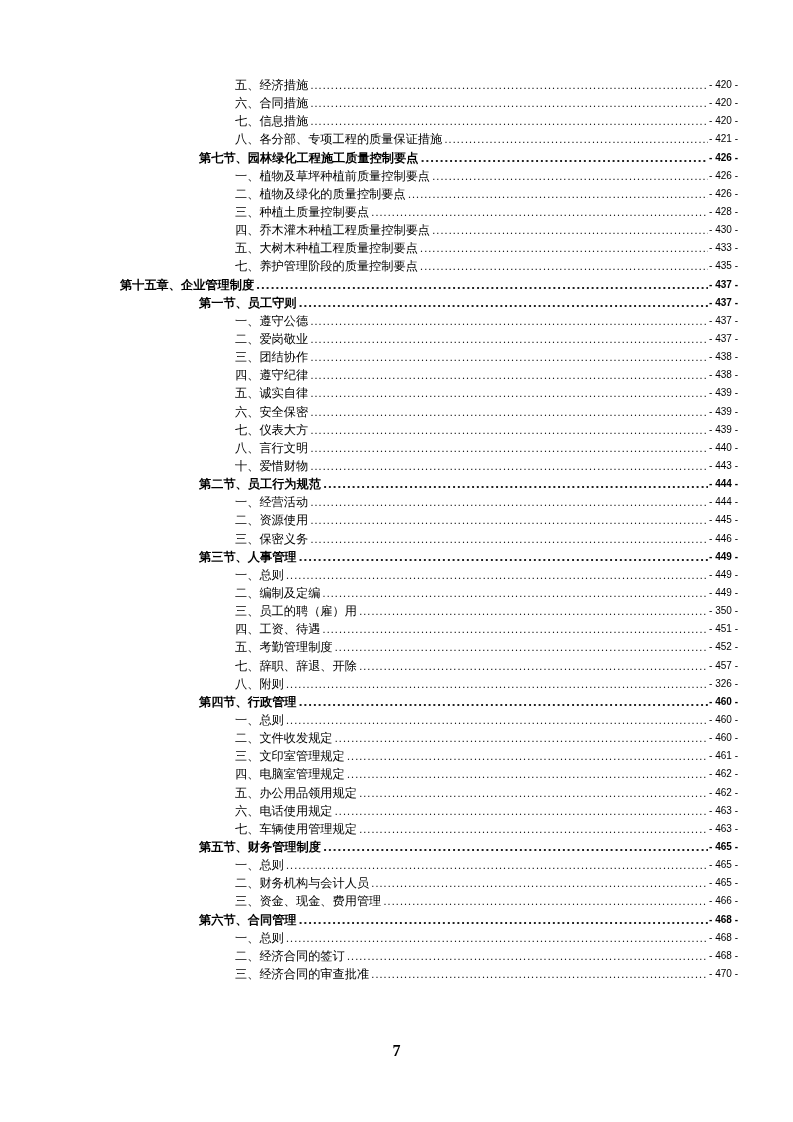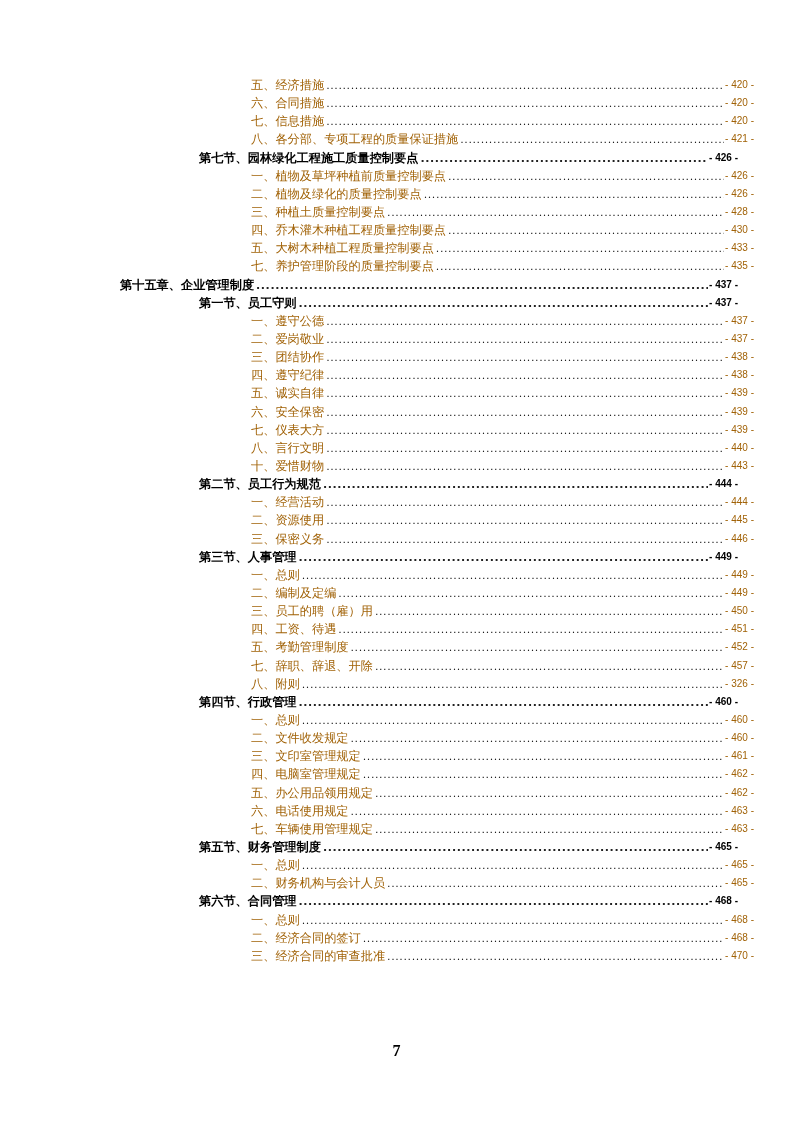--- a/index.html
+++ b/index.html
@@ -6,21 +6,21 @@
   body { width: 793px; height: 1122px; position: relative; overflow: hidden;
          font-family: "DejaVu Sans", "Liberation Sans", sans-serif; color: #000; }
   .toc { position: absolute; top: 76px; left: 0; width: 793px; }
   .row { position: relative; height: 18.15px; display: flex; align-items: center;
          font-size: 12.2px; line-height: 18px; }
   .row .label { white-space: nowrap; background: #fff; padding-right: 2px; position: relative; z-index: 1; }
   .row .leader { flex: 1; height: 18px; overflow: hidden; white-space: nowrap; position: relative; }
   .row .leader::before { content: "......................................................................................................................................................................................................................................................................................................"; 
          position: absolute; left: 0; bottom: 3px; font-size: 11px; letter-spacing: 0.6px; color: #222; line-height: 1; }
   .row .page { white-space: nowrap; padding-left: 1px; font-family: "Liberation Sans", sans-serif; font-size: 10px; background: #fff; position: relative; z-index: 1; }
-  .lvl-item { padding-left: 235px; width: 738px; box-sizing: border-box; color: #a16207; margin-left: 16px; }
+  .lvl-item { padding-left: 235px; width: 738px; box-sizing: border-box; color: #000000; }
   .lvl-section { padding-left: 199px; width: 738px; box-sizing: border-box; font-weight: bold; }
   .lvl-chapter { padding-left: 120px; width: 738px; box-sizing: border-box; font-weight: bold; }
   .lvl-section .page, .lvl-chapter .page { font-weight: bold; }
   .footer-page { position: absolute; top: 1042px; left: 0; width: 793px; text-align: center;
                  font-family: "Liberation Serif", serif; font-weight: bold; font-size: 16px; }
 </style>
 </head>
 <body>
 
 <div class="toc" id="toc">
@@ -165,21 +165,21 @@
       <span class="page">- 449 -</span>
     </div>
     <div class="row lvl-item">
       <span class="label">二、编制及定编</span>
       <span class="leader"></span>
       <span class="page">- 449 -</span>
     </div>
     <div class="row lvl-item">
       <span class="label">三、员工的聘（雇）用</span>
       <span class="leader"></span>
-      <span class="page">- 450 -</span>
+      <span class="page">- 350 -</span>
     </div>
     <div class="row lvl-item">
       <span class="label">四、工资、待遇</span>
       <span class="leader"></span>
       <span class="page">- 451 -</span>
     </div>
     <div class="row lvl-item">
       <span class="label">五、考勤管理制度</span>
       <span class="leader"></span>
       <span class="page">- 452 -</span>
@@ -241,20 +241,25 @@
     </div>
     <div class="row lvl-item">
       <span class="label">一、总则</span>
       <span class="leader"></span>
       <span class="page">- 465 -</span>
     </div>
     <div class="row lvl-item">
       <span class="label">二、财务机构与会计人员</span>
       <span class="leader"></span>
       <span class="page">- 465 -</span>
+    </div>
+    <div class="row lvl-item">
+      <span class="label">三、资金、现金、费用管理</span>
+      <span class="leader"></span>
+      <span class="page">- 466 -</span>
     </div>
     <div class="row lvl-section">
       <span class="label">第六节、合同管理</span>
       <span class="leader"></span>
       <span class="page">- 468 -</span>
     </div>
     <div class="row lvl-item">
       <span class="label">一、总则</span>
       <span class="leader"></span>
       <span class="page">- 468 -</span>

